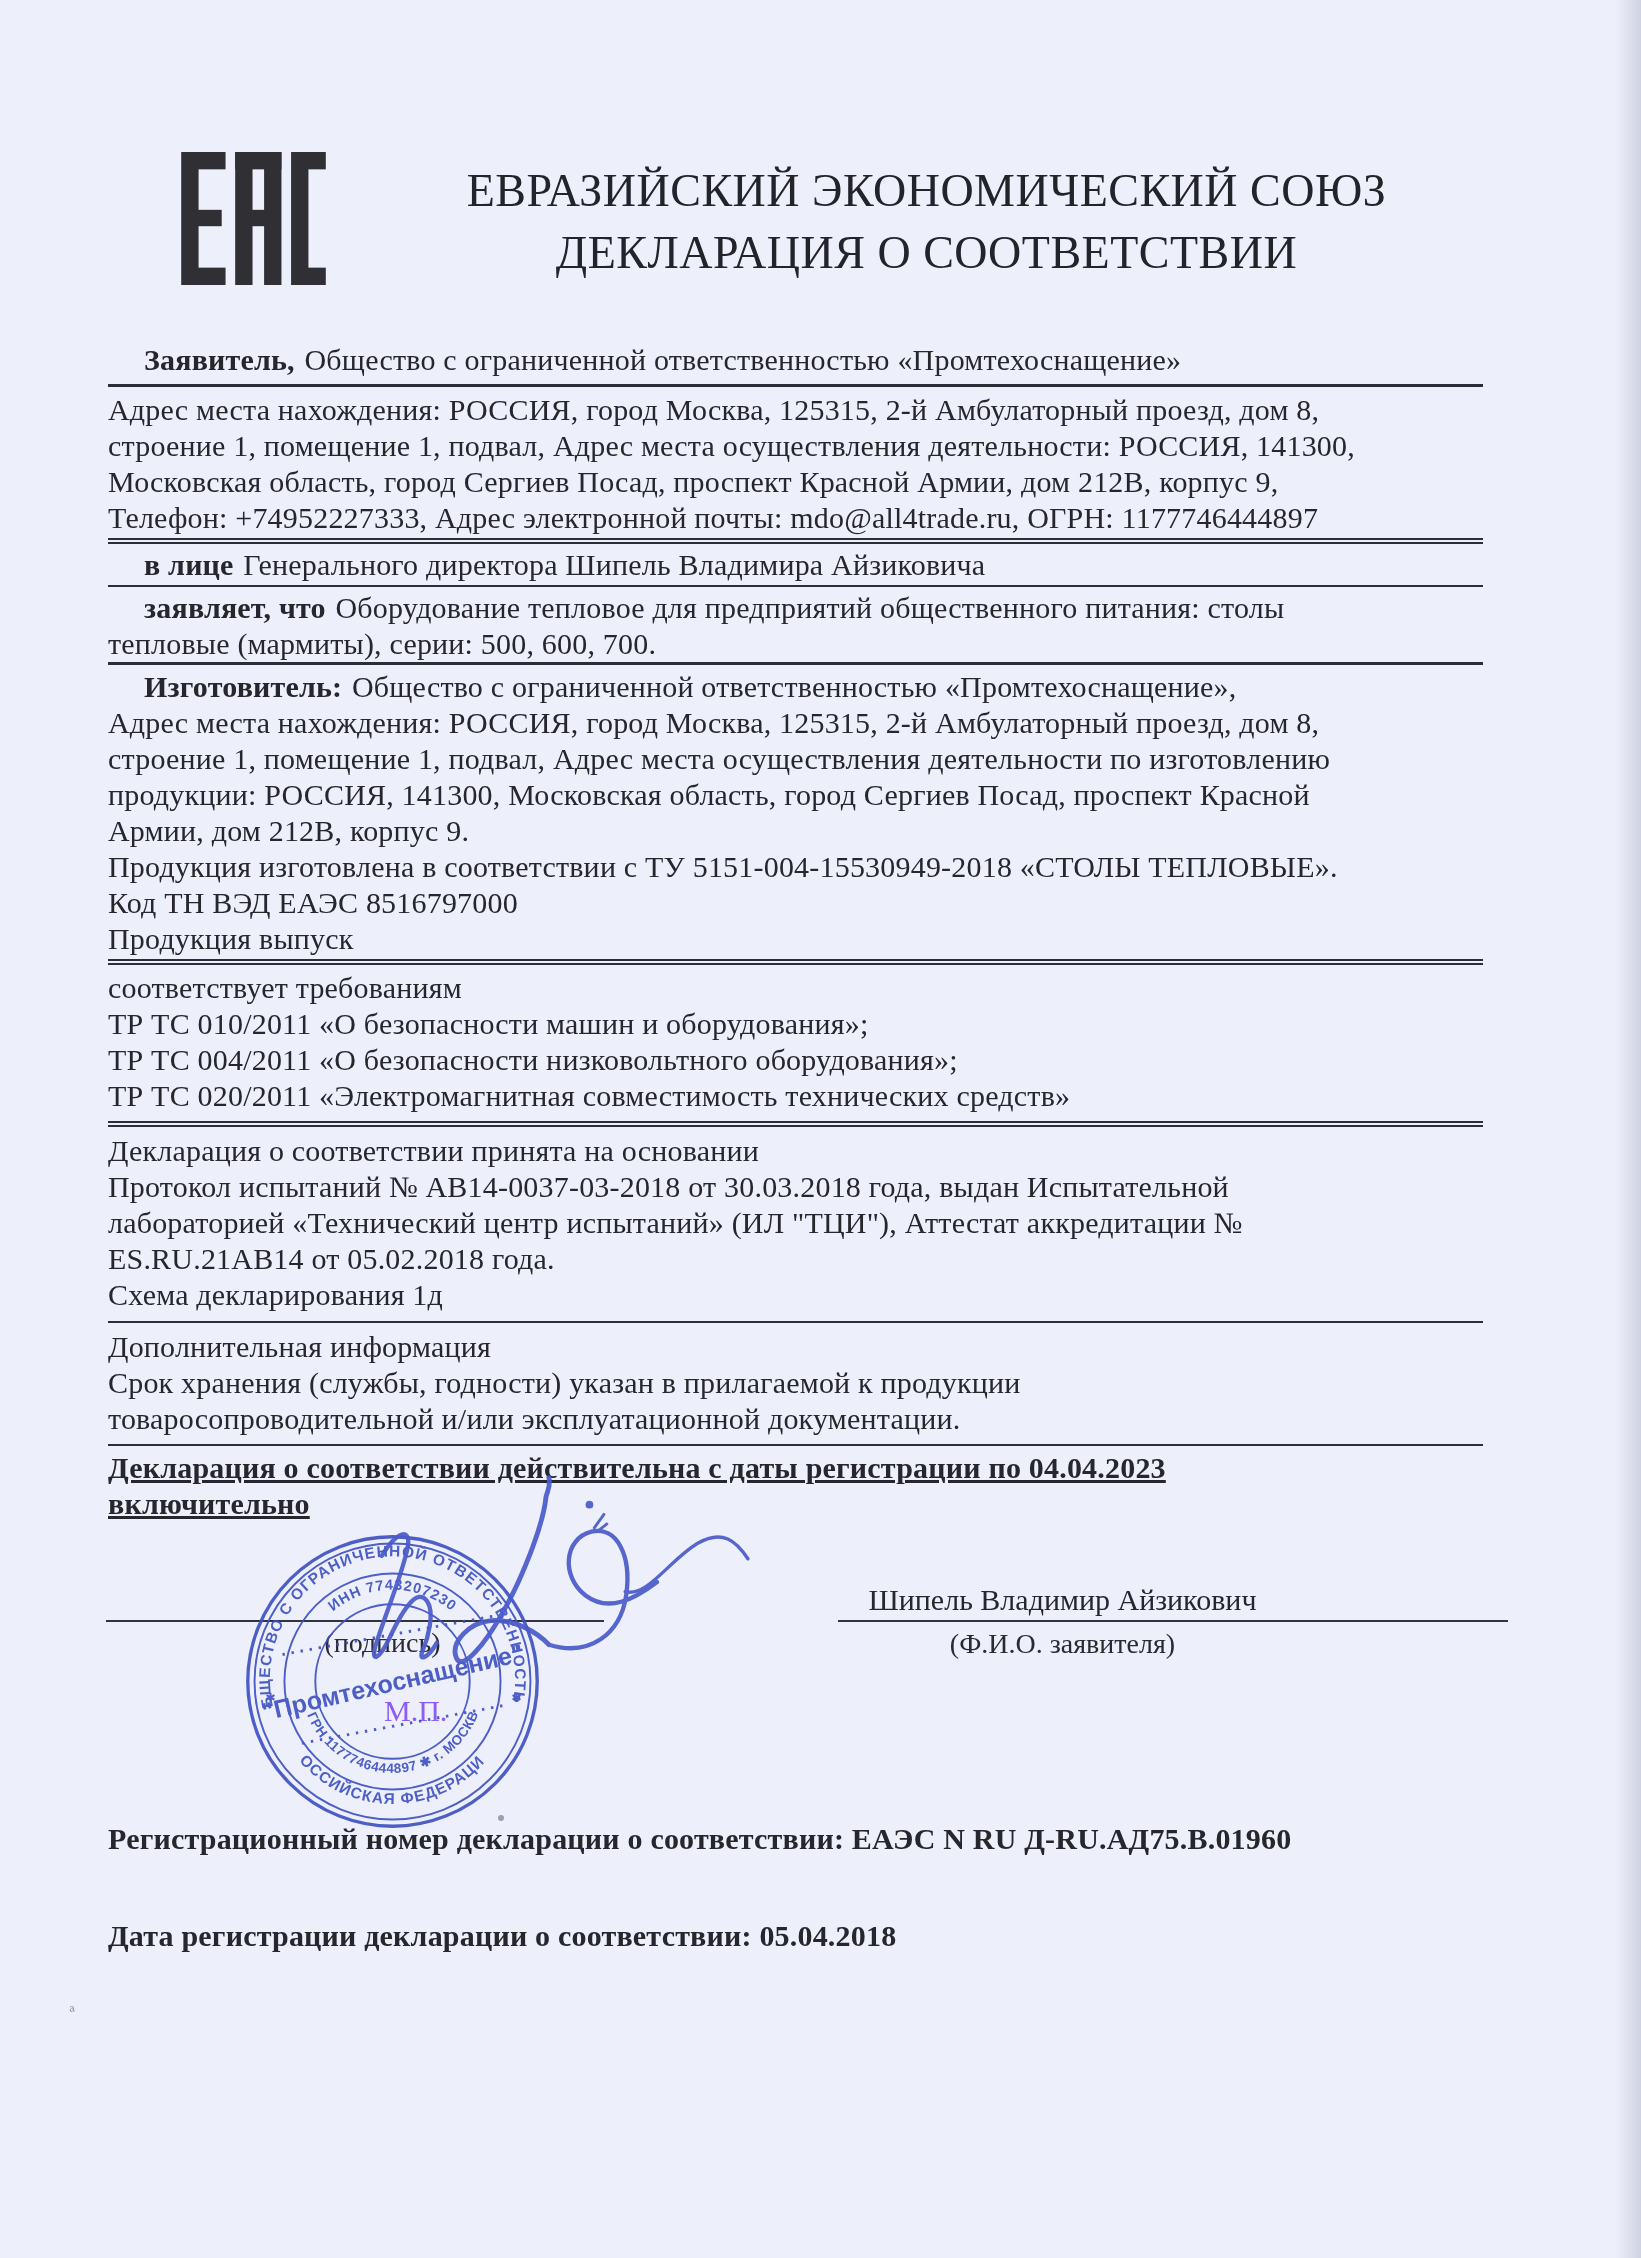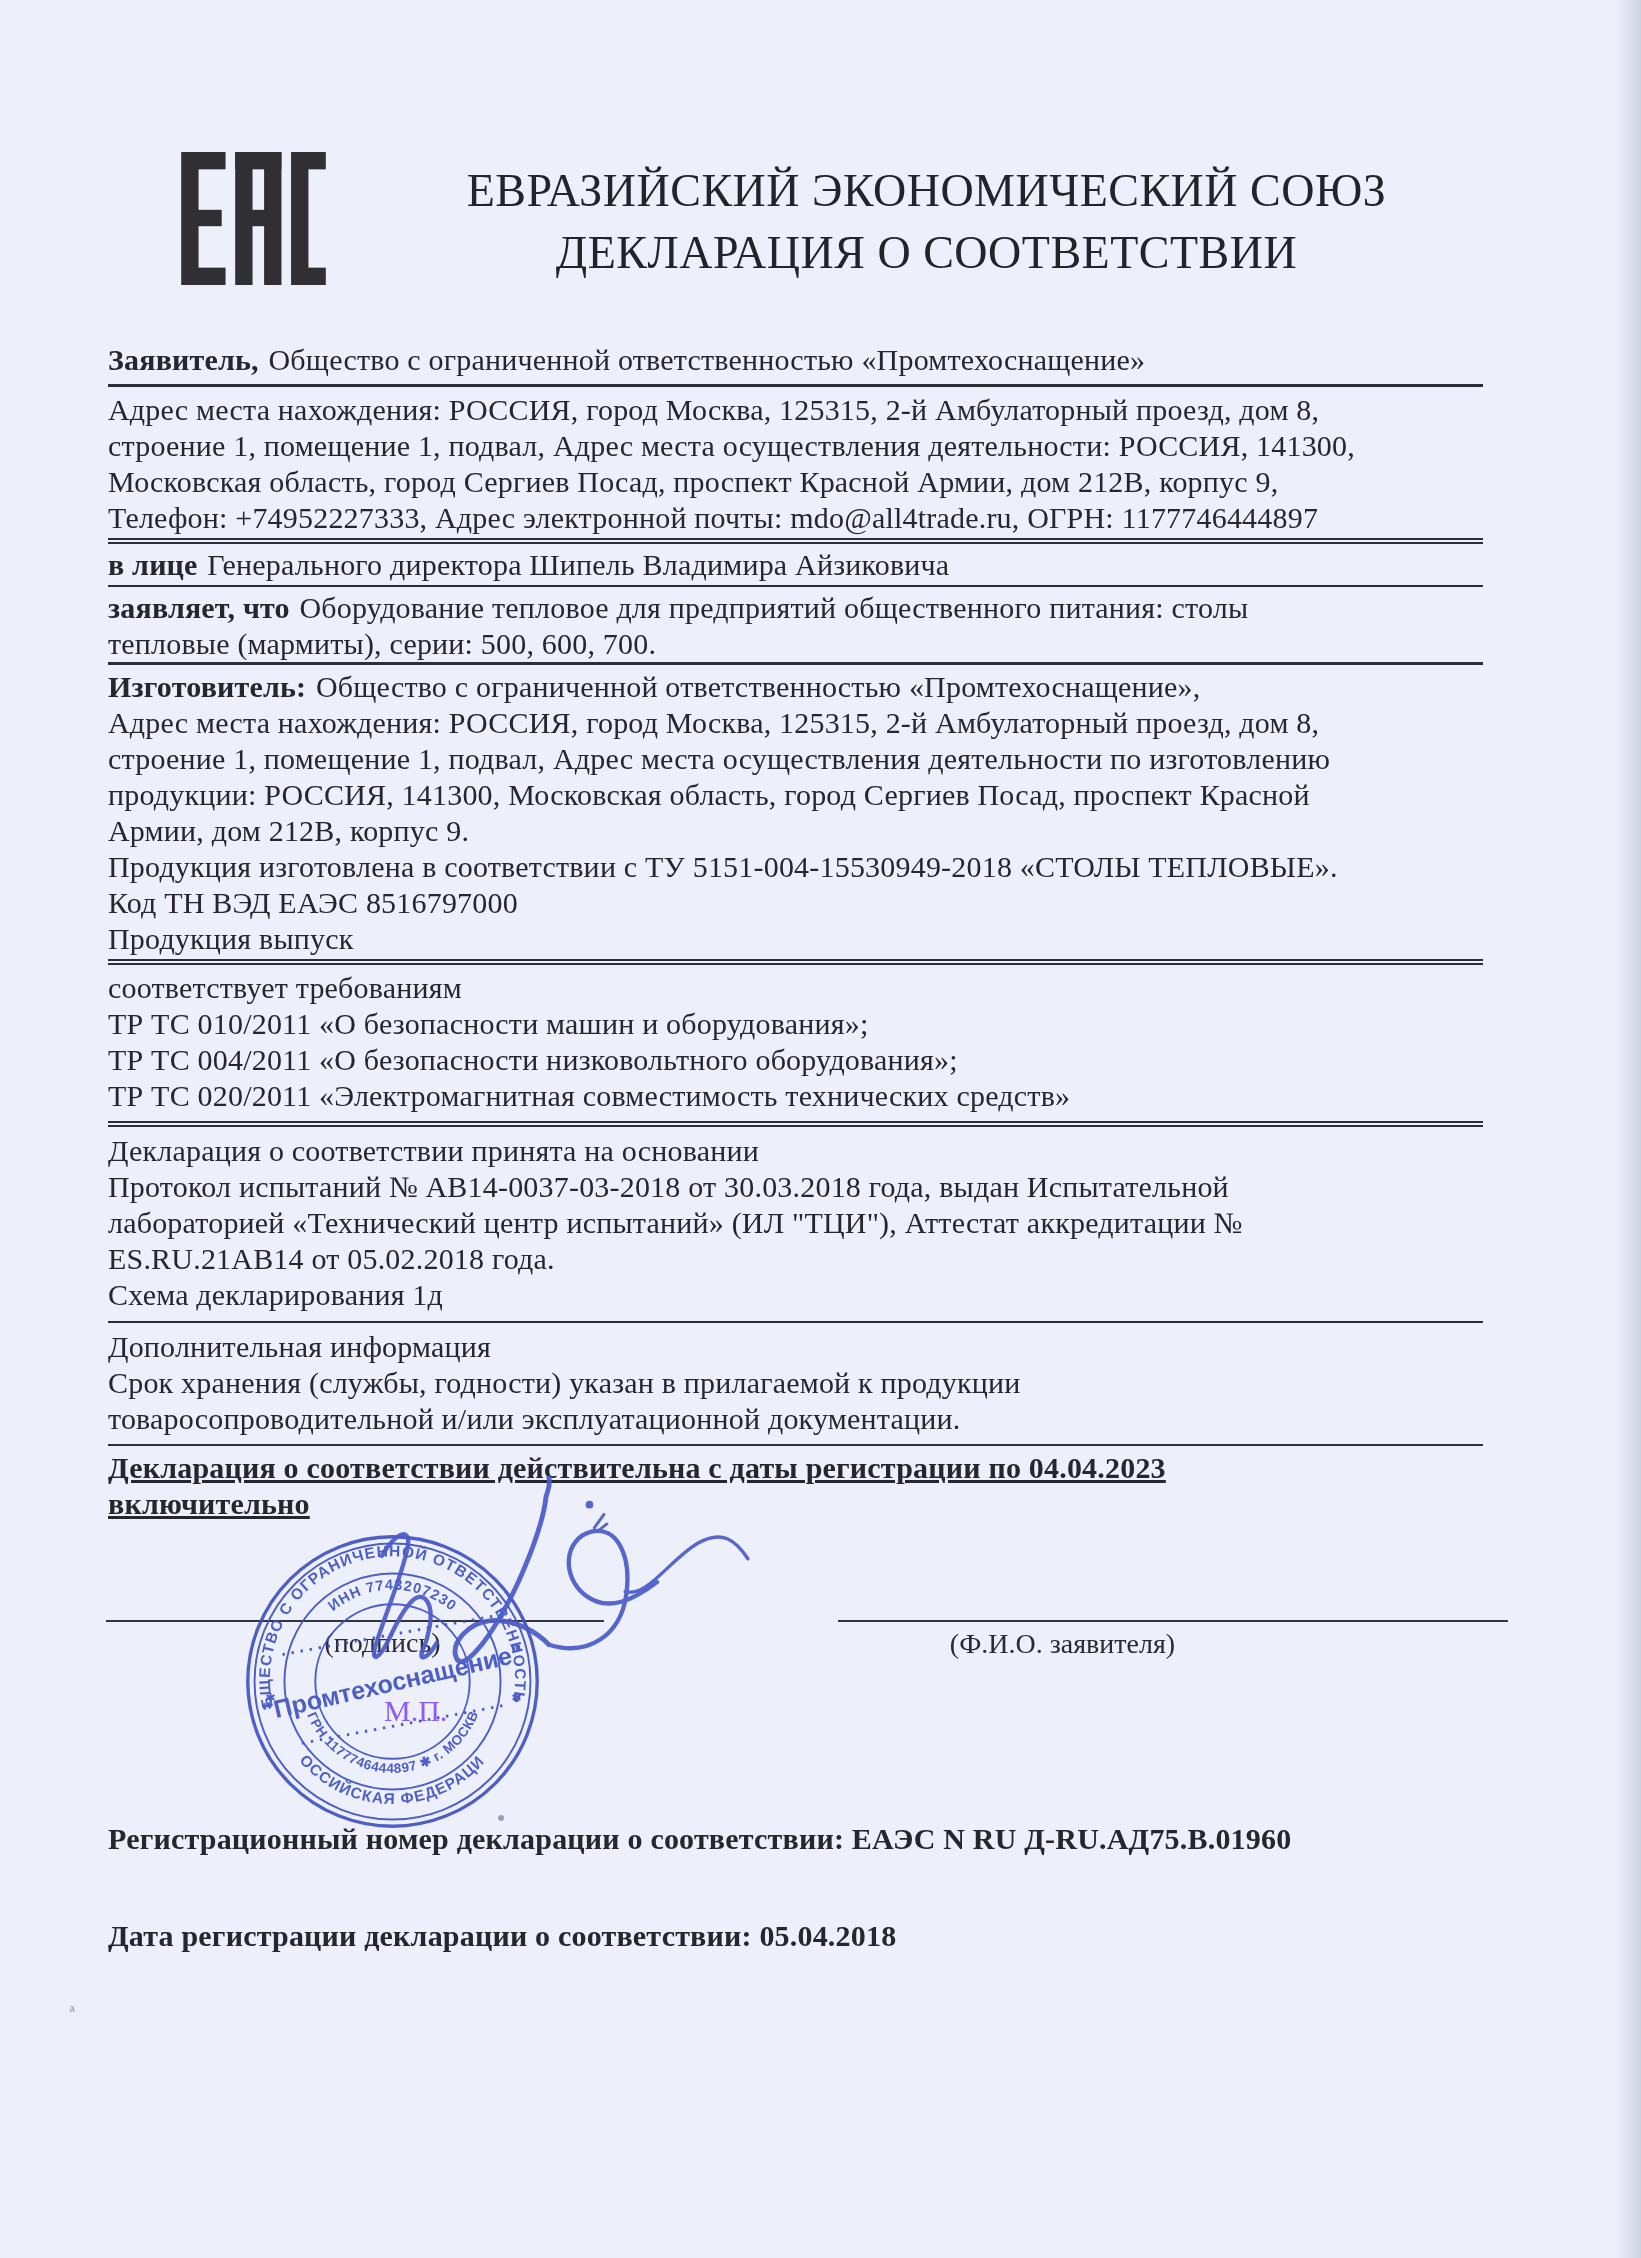--- a/index.html
+++ b/index.html
@@ -24,21 +24,21 @@
     text-align:center;font-weight:normal;font-size:46px;line-height:62px;
     letter-spacing:0.5px;color:#23232a;
   }
   
   .content{position:absolute;left:108px;top:340px;width:1375px;font-size:30px;line-height:36px;letter-spacing:0.2px;}
   .row{border-bottom:3.9px solid #2d2d35;}
   .row.dbl{border-bottom:6.8px double #2d2d35;}
   .row.thin{border-bottom:2.9px solid #2d2d35;}
   .row.nob{border-bottom:none;}
   .ln{white-space:nowrap;}
-  b.lead{margin-right:9.7px;font-weight:bold;}
+  b.lead{margin-right:9.7px;font-weight:bold;margin-left:36px;}
   .r-applicant{padding:1.9px 0 5.8px 0;}
   .r-address{padding:5.8px 0 1.9px 0;}
   .r-lice{padding:2.9px 0 1.9px 0;}
   .r-declares{padding:2.9px 0 0 0;}
   .r-manuf{padding:3.9px 0 1.9px 0;}
   .r-compl{padding:4.8px 0 7.7px 0;}
   .r-basis{padding:5.8px 0 7.7px 0;}
   .r-add{padding:5.8px 0 7.7px 0;}
   .r-valid{padding:3.9px 0 0 0;font-weight:bold;text-decoration:underline;}
   .bold{font-weight:normal;}
@@ -145,20 +145,21 @@
     </div>
 
     <div class="row nob r-valid">
       <div class="ln">Декларация о соответствии действительна с даты регистрации по 04.04.2023</div>
       <div class="ln">включительно</div>
     </div>
   </div>
 
   <div class="sigline sig-left"></div>
   <div class="sigline sig-right"></div>
+  <div class="name-line">Шипель Владимир Айзикович</div>
   <div class="cap cap-podpis">(подпись)</div>
   <div class="cap cap-fio">(Ф.И.О. заявителя)</div>
   <div class="mp">М.П.</div>
 
   <div class="stamp">
     <svg width="301" height="301" viewBox="0 0 312 312">
       <defs>
         <path id="arc-outer-top" d="M 33,185 A 127,127 0 1 1 279,185" fill="none"></path>
         <path id="arc-outer-bottom" d="M 59,238 A 127,127 0 0 0 253,238" fill="none"></path>
         <path id="arc-inner-top" d="M 95,83 A 95,95 0 0 1 217,83" fill="none"></path>

